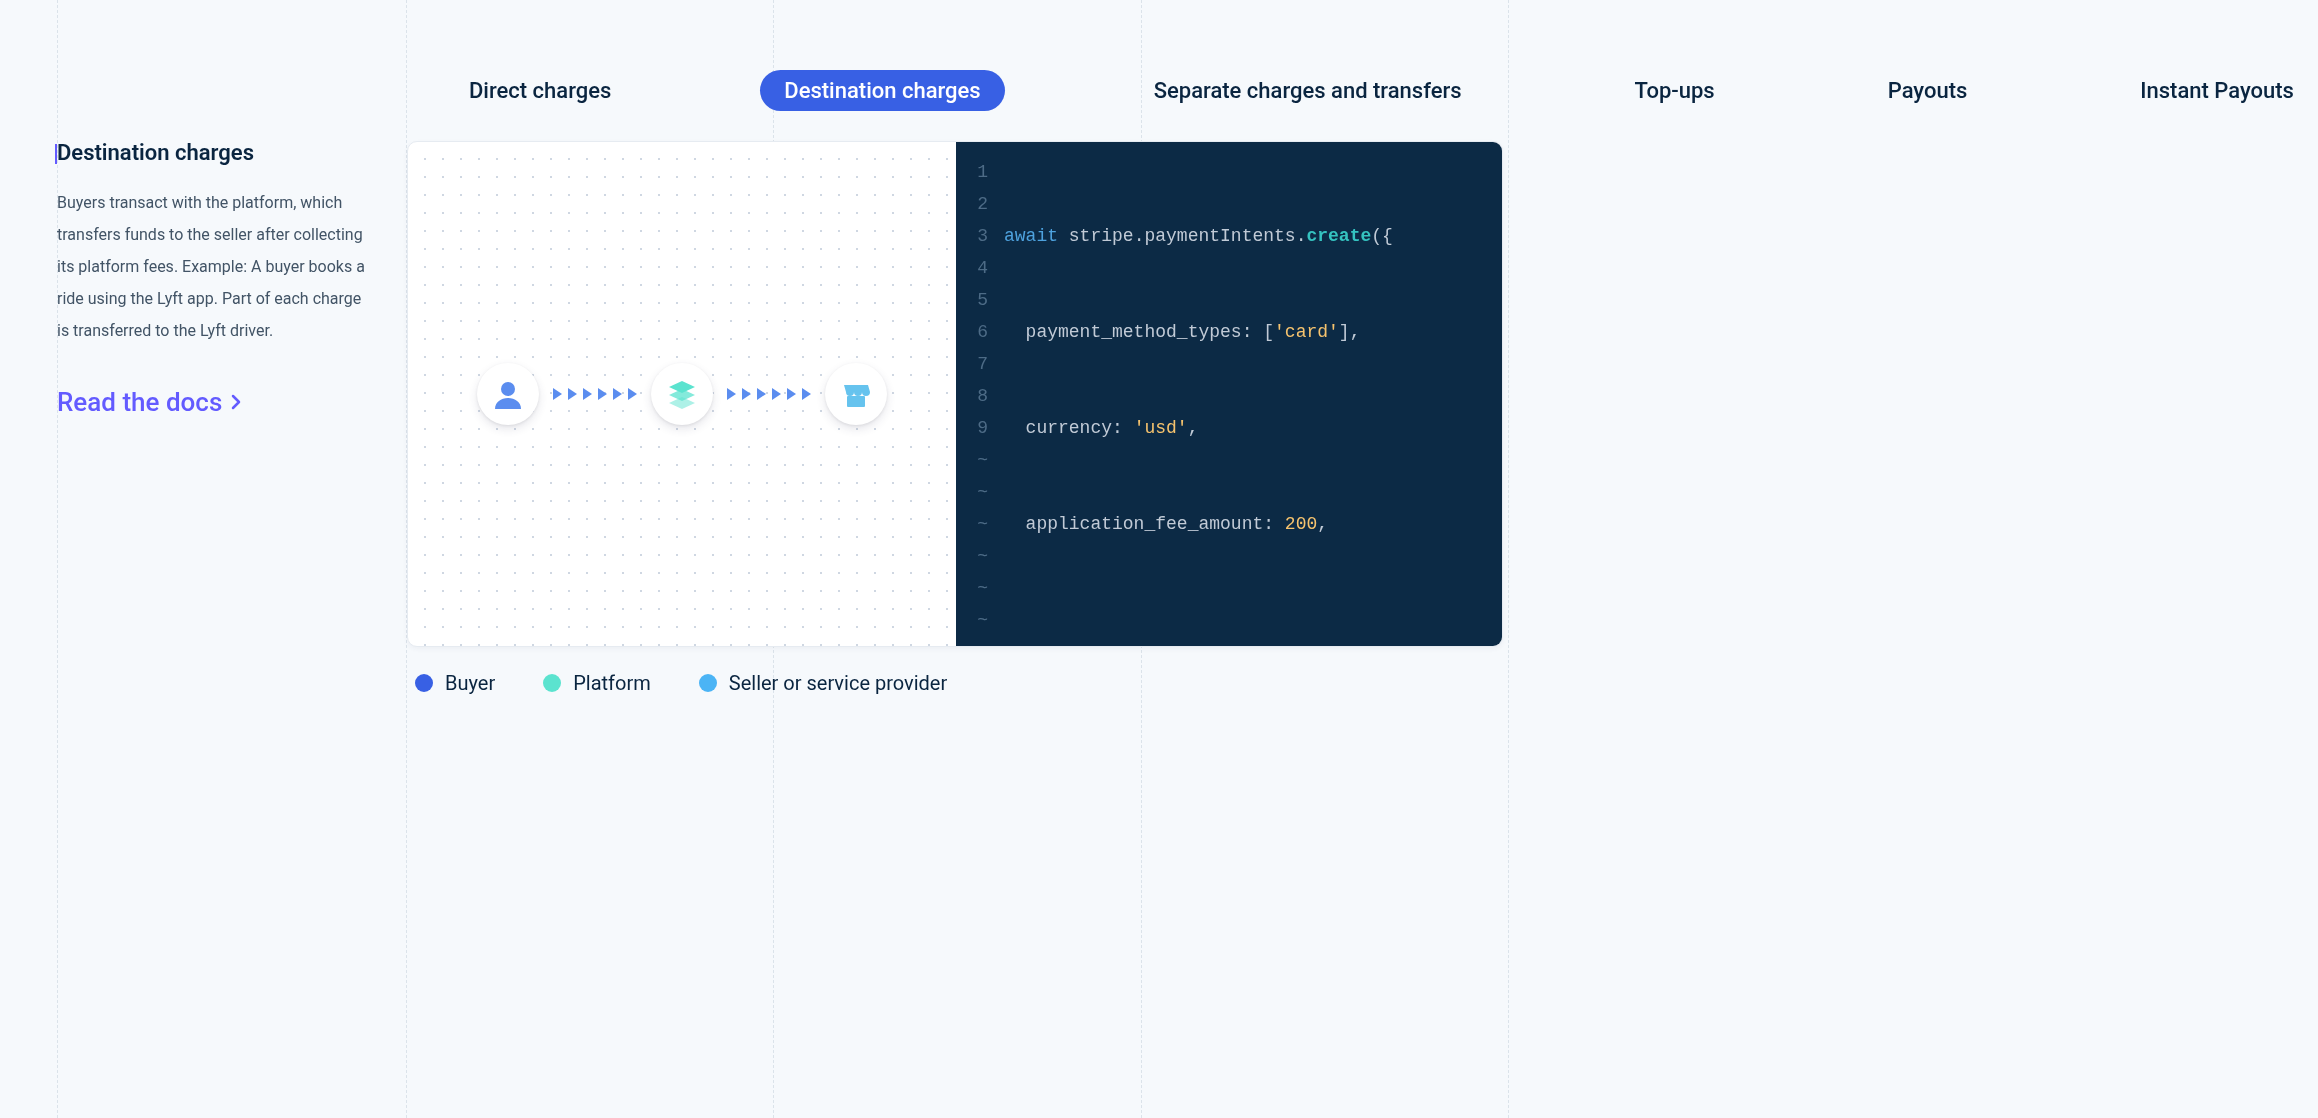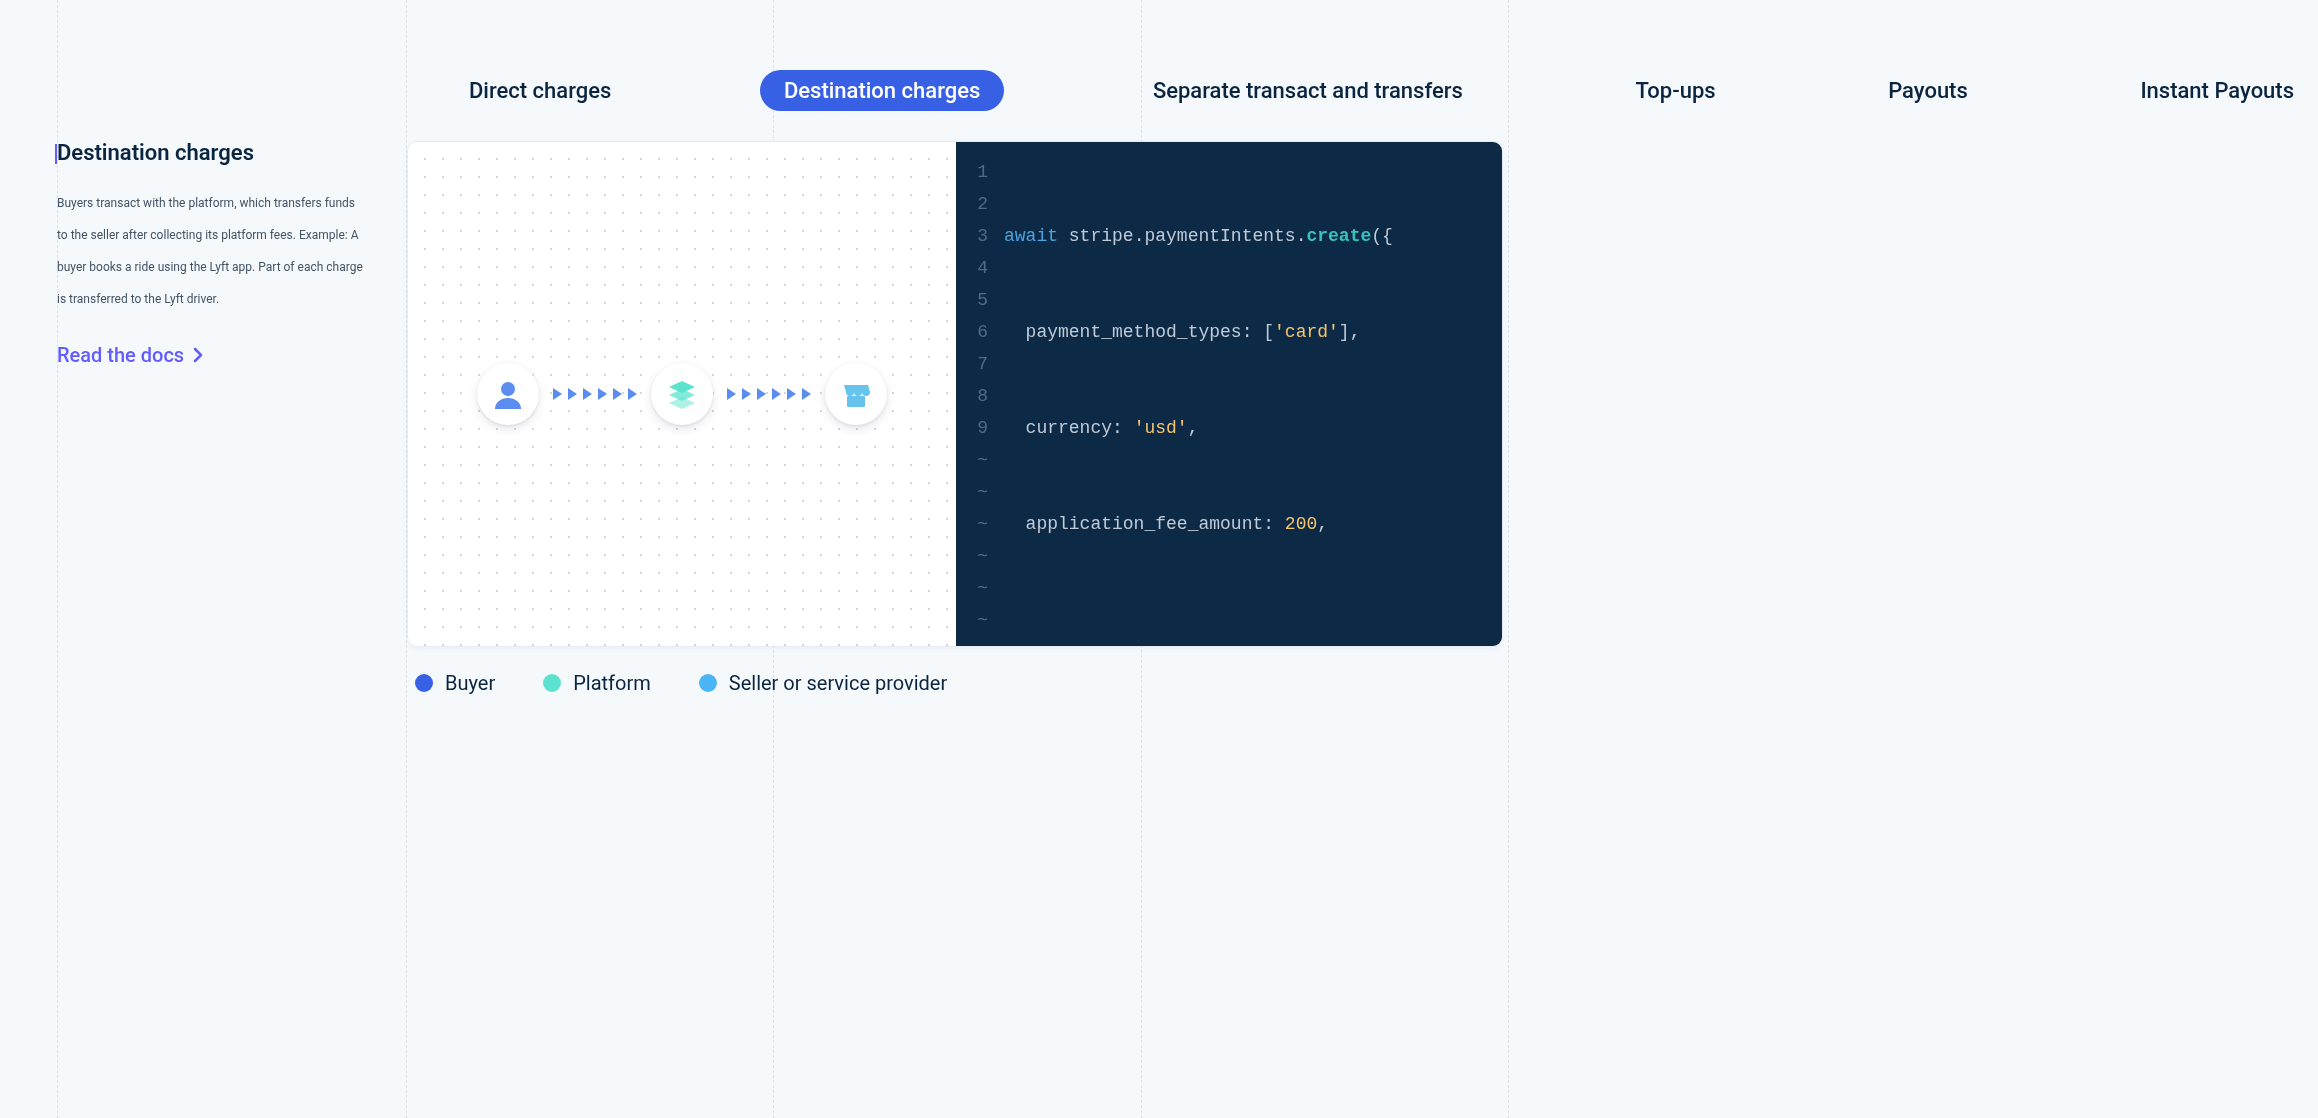--- a/index.html
+++ b/index.html
@@ -51,31 +51,31 @@
 }
 
 .sidebar h2 {
   font-size: 22px;
   font-weight: 600;
   color: #0a2540;
   margin-bottom: 22px;
 }
 
 .sidebar p {
-  font-size: 12px;
+  font-size: 16px;
   line-height: 32px;
   color: #425466;
-  margin-bottom: 28px;
+  margin-bottom: 40px;
 }
 
 .read-docs {
   display: inline-flex;
   align-items: center;
   gap: 8px;
-  font-size: 20px;
+  font-size: 26px;
   font-weight: 500;
   color: #635bff;
   text-decoration: none;
 }
 
 .read-docs svg { flex: none; }
 
 .main {
   flex: 1;
   padding-top: 70px;
@@ -270,21 +270,21 @@
       <svg width="12" height="16" viewBox="0 0 12 16" fill="none">
           <path d="M3 2 L9 8 L3 14" stroke="#635bff" stroke-width="2.5" stroke-linecap="round" stroke-linejoin="round"></path>
         </svg>
     </a>
   </aside>
 
   <main class="main">
     <div class="tabs">
       <div class="tab">Direct charges</div>
       <div class="tab active">Destination charges</div>
-      <div class="tab">Separate transact and transfers</div>
+      <div class="tab">Separate charges and transfers</div>
       <div class="tab">Top-ups</div>
       <div class="tab">Payouts</div>
       <div class="tab">Instant Payouts</div>
     </div>
 
     <div class="panel">
       <div class="diagram-pane">
         <div class="diagram-inner">
           <div class="node">
             <svg width="34" height="34" viewBox="0 0 34 34">

